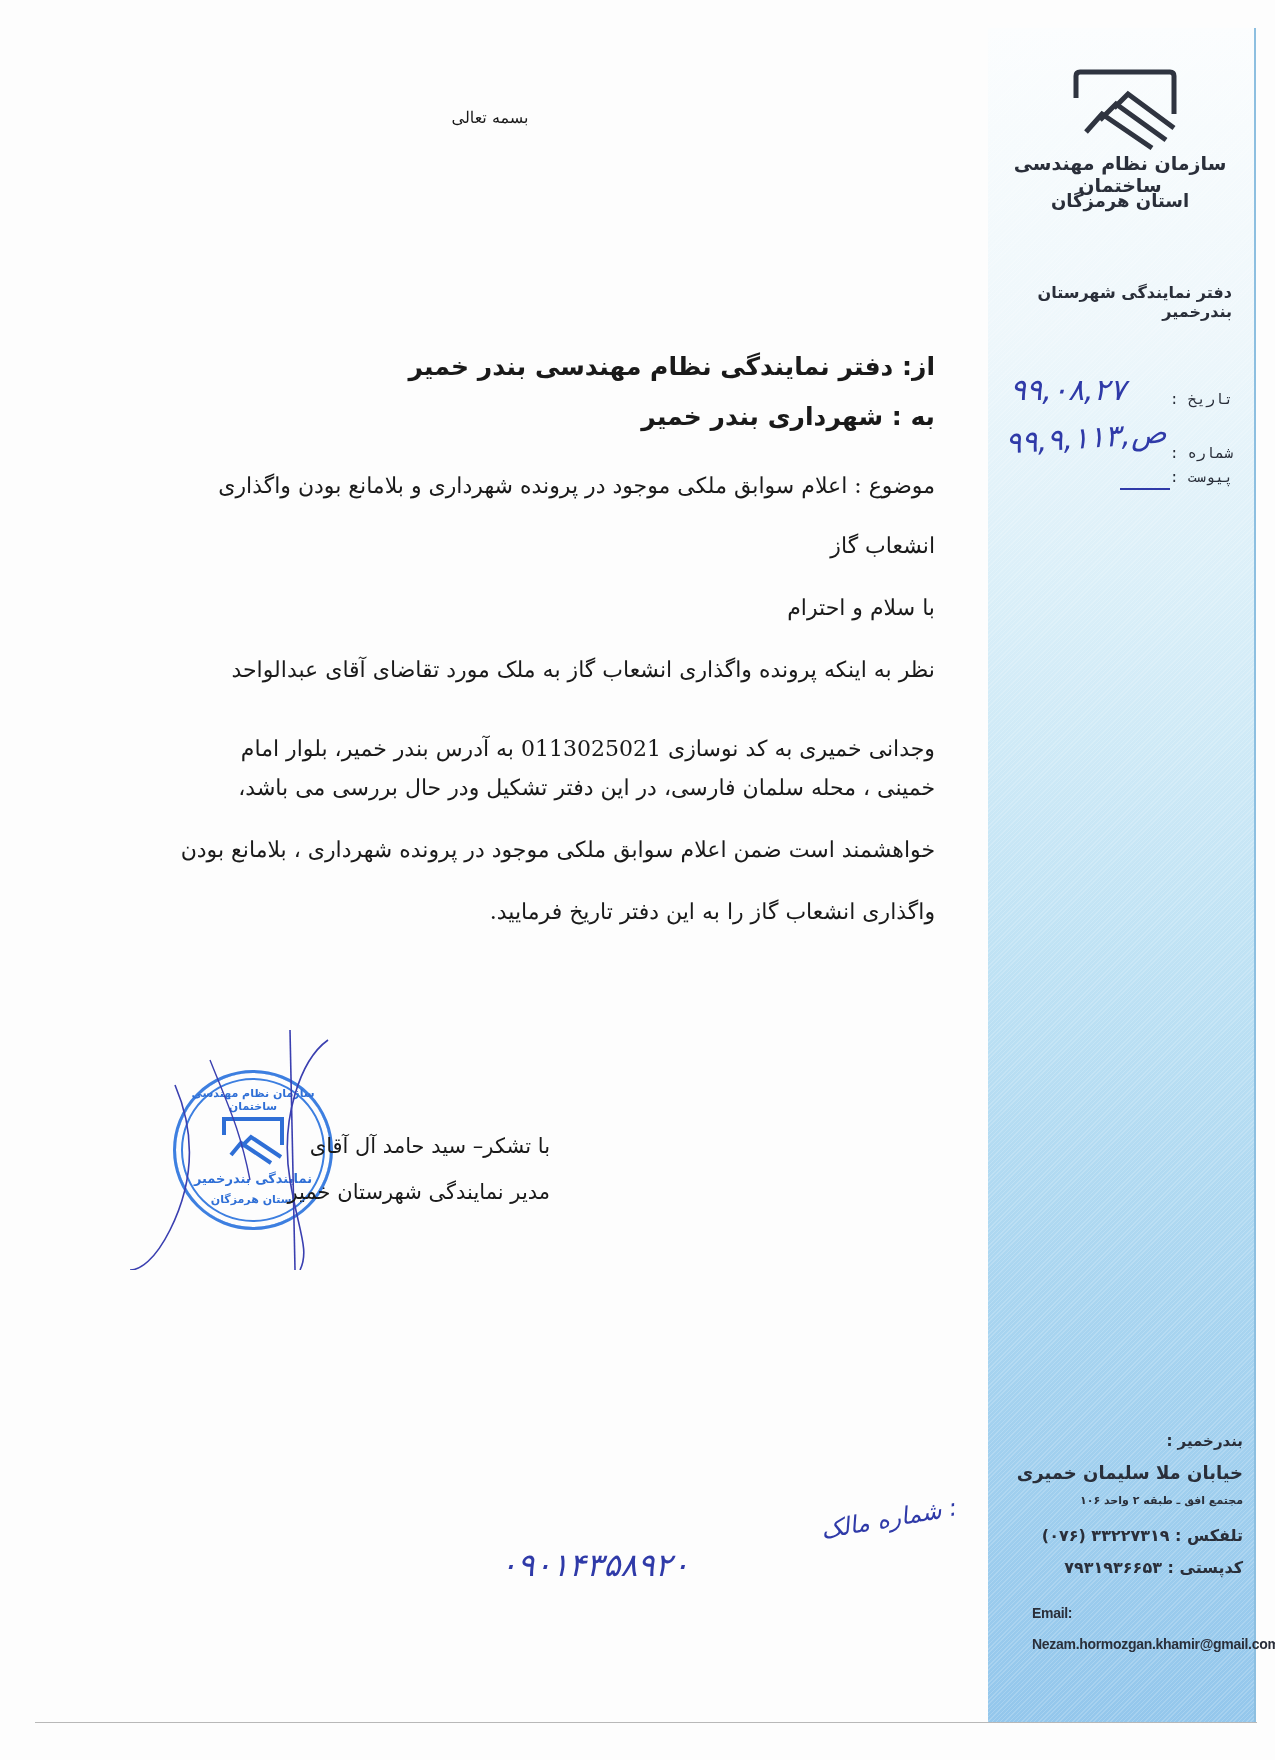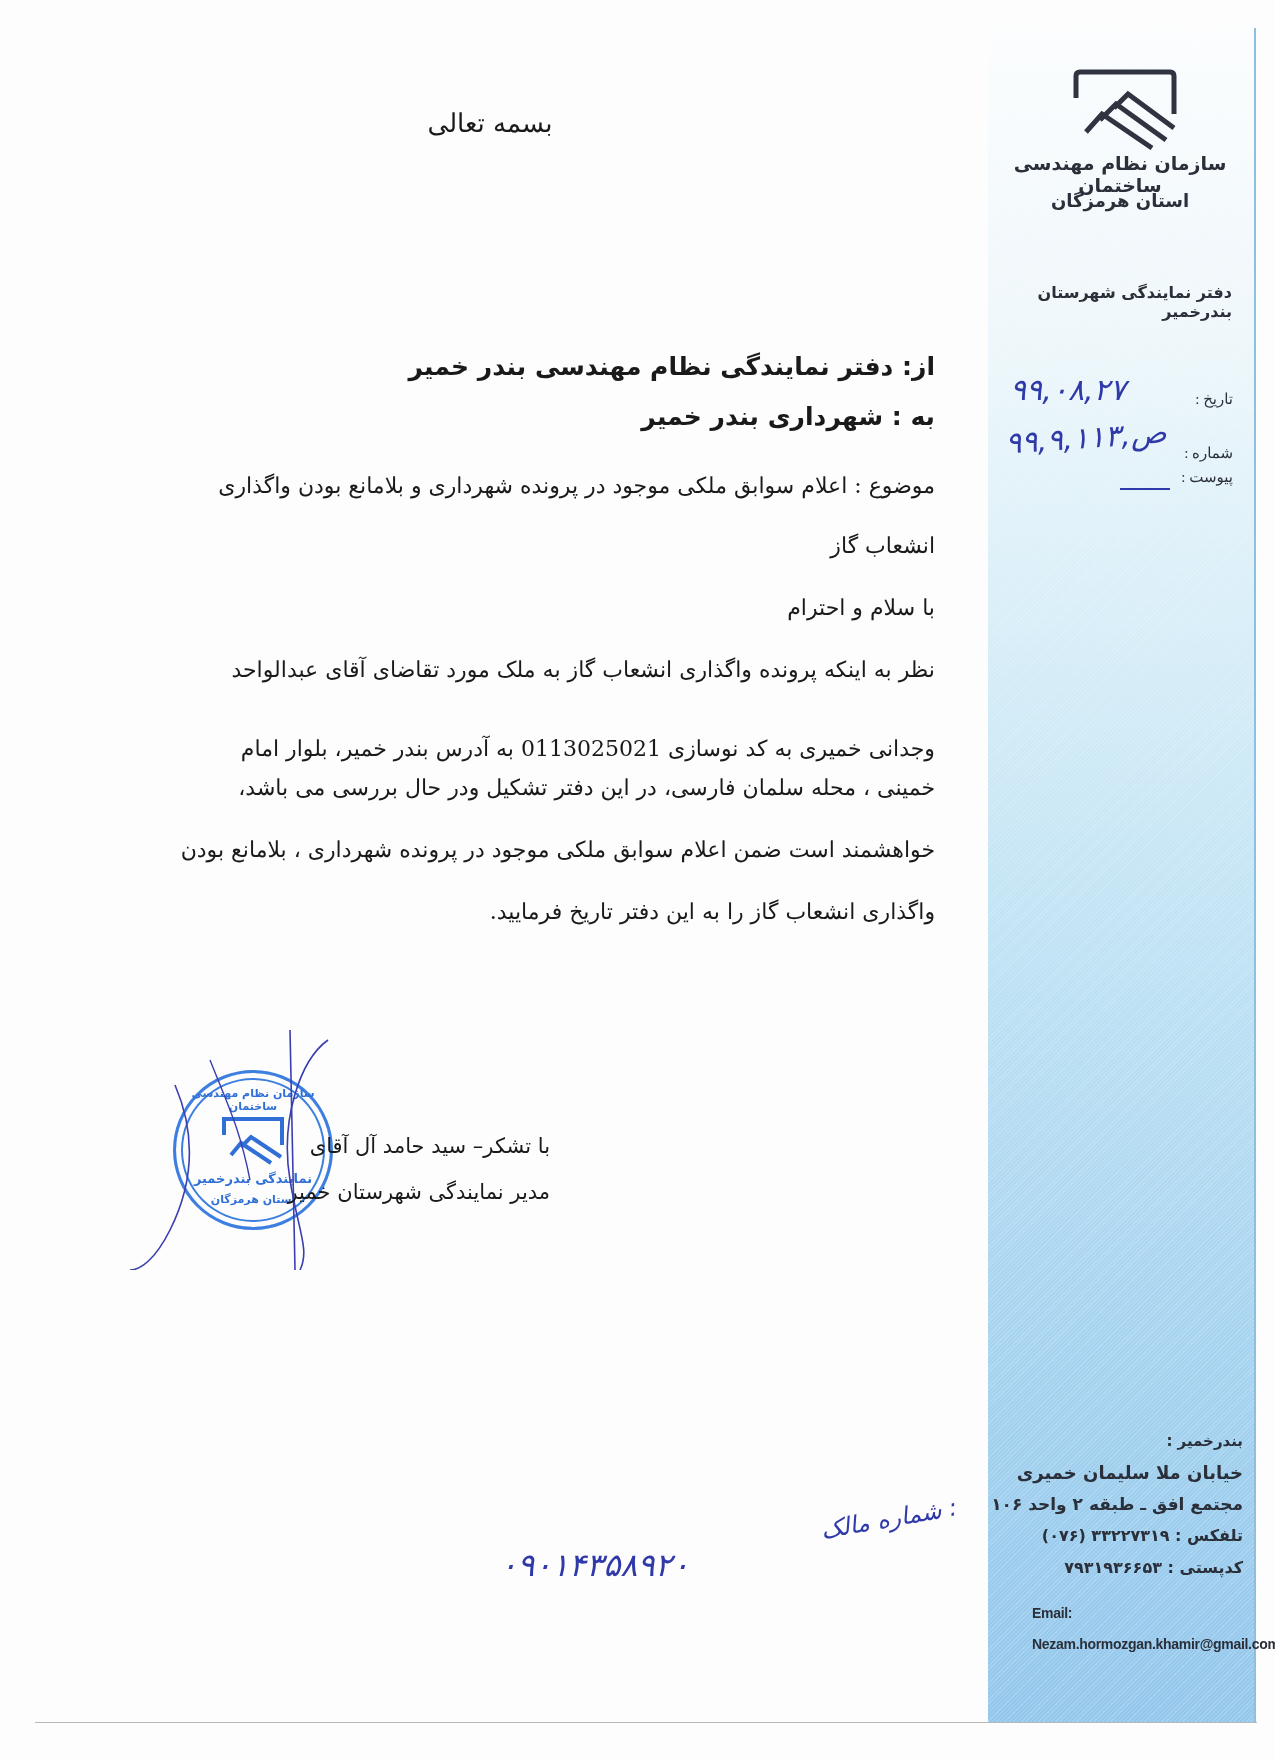--- a/index.html
+++ b/index.html
@@ -16,24 +16,24 @@
   .bottom-rule { left:35px; top:1722px; width:1222px; height:1px; background:#b8b8b8; }
 
   .logo { left:1072px; top:68px; width:106px; height:82px; }
   .org-name { left:998px; top:152px; width:244px; text-align:center; font-family:"DejaVu Sans", sans-serif;
     font-weight:bold; font-size:19px; color:#2a2f3a; direction:rtl; }
   .org-province { left:998px; top:190px; width:244px; text-align:center; font-family:"DejaVu Sans", sans-serif;
     font-weight:bold; font-size:18px; color:#2a2f3a; direction:rtl; }
   .org-office { left:998px; top:243px; width:234px; font-family:"DejaVu Sans", sans-serif;
     font-size:16px; color:#2a2f3a; direction:rtl; text-align:right; font-weight:bold;margin-top:40px; }
 
-  .meta-label { right:42px; font-family:Liberation Serif, serif; font-size:15px; color:#2a2f3a; direction:rtl; text-align:right; }
+  .meta-label { right:42px; font-family:Liberation Mono, monospace; font-size:15px; color:#2a2f3a; direction:rtl; text-align:right; }
   .hand { font-family:"DejaVu Sans", sans-serif; color:#2f3aa8; font-style:italic; letter-spacing:2px; }
 
-  .basmala { left:380px; top:108px; width:220px; text-align:center; font-size:26px; direction:rtl; }
+  .basmala { left:380px; top:108px; width:220px; text-align:center; font-size:16px; direction:rtl; }
 
   .from-line, .to-line { right:340px; font-family:"DejaVu Sans", sans-serif; font-weight:bold; font-size:25px; direction:rtl; text-align:right; }
   .body-text { right:340px; width:850px; font-size:22px; direction:rtl; text-align:justify; text-align-last:right; line-height:20px; }
 
   .sig-line { right:725px; font-family:"DejaVu Sans", sans-serif; font-size:21px; direction:rtl; text-align:right; }
 
   .stamp { left:173px; top:1070px; width:154px; height:154px; border-radius:50%;
     border:3px solid #3d7fe0; box-shadow: inset 0 0 0 5px #fdfdfd, inset 0 0 0 7px #3d7fe0; }
   .stamp-text { position:absolute; left:0; width:100%; text-align:center; font-family:"DejaVu Sans", sans-serif;
     color:#2f6fd6; font-weight:bold; direction:rtl; }
@@ -99,17 +99,17 @@
 </svg>
 
 <div class="abs sig-line" style="top:1134px;">با تشکر– سید حامد آل آقای</div>
 <div class="abs sig-line" style="top:1180px;">مدیر نمایندگی شهرستان خمیر</div>
 
 <div class="abs hand" style="left:820px; top:1505px; font-size:24px; transform:rotate(-10deg);">شماره مالک :</div>
 <div class="abs hand" style="left:500px; top:1518px; font-size:32px; letter-spacing:6px;margin-top:28px;">۰۹۰۱۴۳۵۸۹۲۰</div>
 
 <div class="abs footer-block" style="top:1432px; font-size:15px;">بندرخمیر :</div>
 <div class="abs footer-block" style="top:1462px; font-size:18px;">خیابان ملا سلیمان خمیری</div>
-<div class="abs footer-block" style="top:1494px; font-size:17px;">مجتمع افق ـ طبقه ۲ واحد ۱۰۶</div>
+<div class="abs footer-block" style="top:1494px; font-size:11px;">مجتمع افق ـ طبقه ۲ واحد ۱۰۶</div>
 <div class="abs footer-block" style="top:1526px; font-size:16px;">تلفکس : ۳۳۲۲۷۳۱۹ (۰۷۶)</div>
 <div class="abs footer-block" style="top:1558px; font-size:16px;">کدپستی : ۷۹۳۱۹۳۶۶۵۳</div>
 <div class="abs footer-en" style="top:1605px;text-align:center;">Email:</div>
 <div class="abs footer-en" style="top:1636px;">Nezam.hormozgan.khamir@gmail.com</div>
 
 </body></html>

